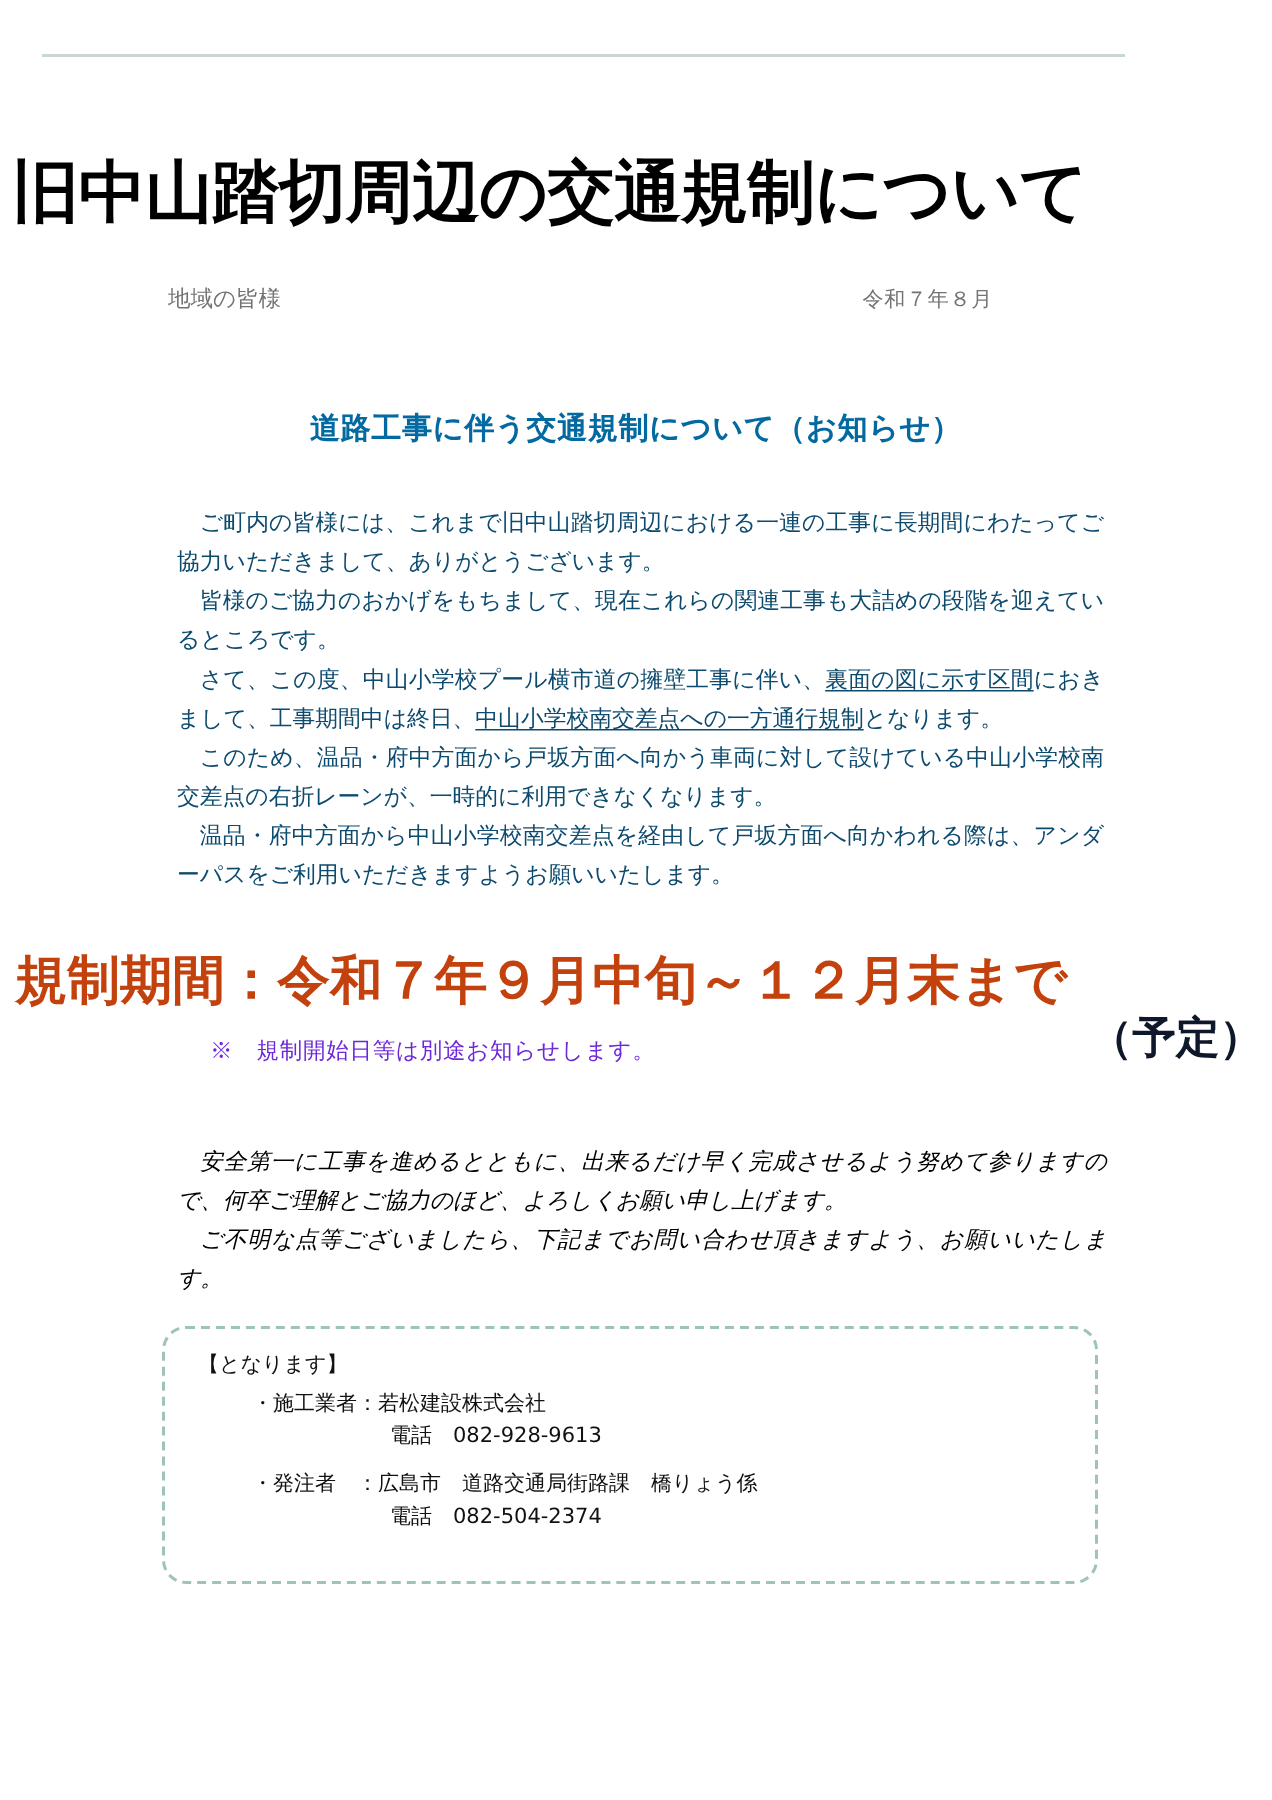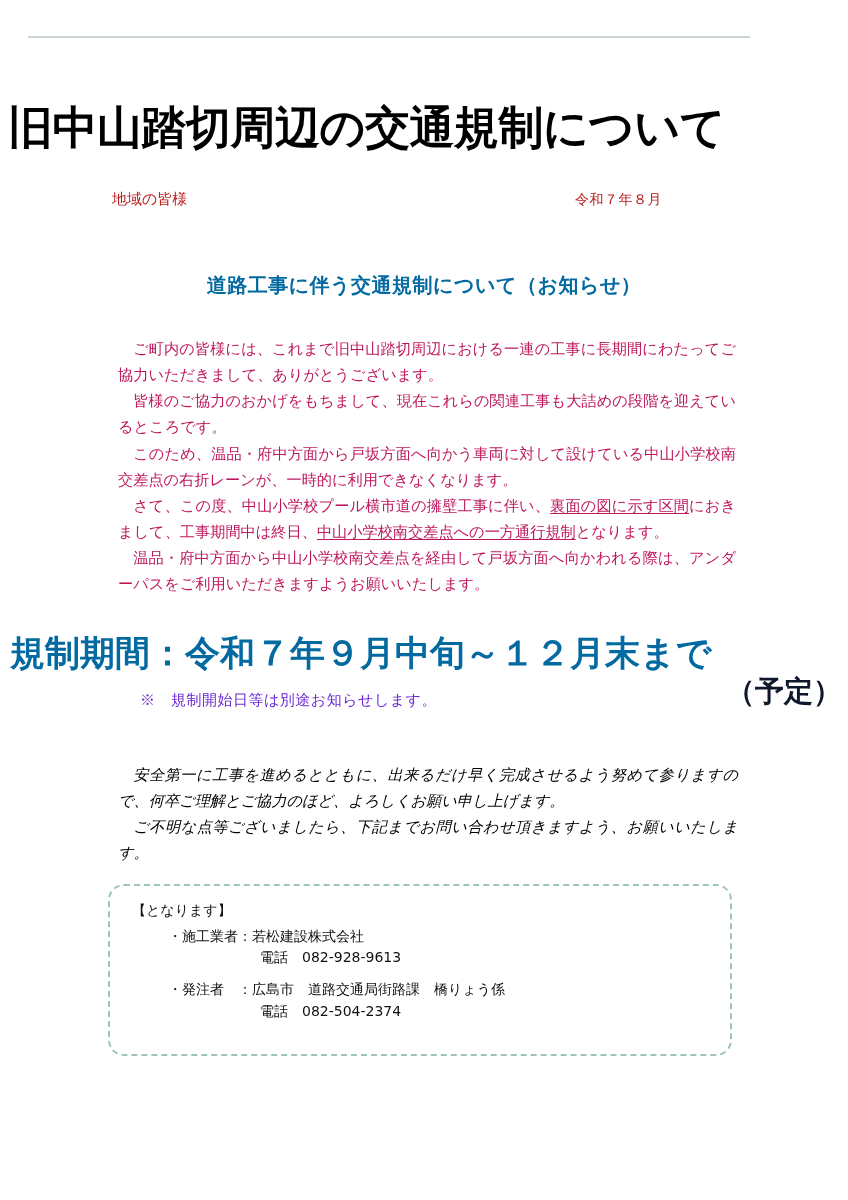--- a/index.html
+++ b/index.html
@@ -44,21 +44,21 @@
   }
   .meta-row {
     position: absolute;
     top: 190px;
     left: 112px;
     right: 110px;
     display: flex;
     justify-content: space-between;
     align-items: baseline;
     font-size: 15px;
-    color: #b91c1c;
+    color: #737373;
   }
   .meta-right {
     font-size: 14px;
     letter-spacing: 0.5px;
   }
   .subtitle {
     position: absolute;
     top: 272px;
     left: 0;
     width: 848px;
@@ -70,39 +70,39 @@
     color: #0369a1;
   }
   .body-block {
     position: absolute;
     top: 336px;
     left: 118px;
     width: 618px;
     font-size: 15.2px;
     line-height: 1.72;
     text-align: justify;
-    color: #be185d;
+    color: #0c4a6e;
   }
   .body-block p {
     margin: 0 0 0 0;
     text-indent: 1em;
   }
   .u {
     text-decoration: underline;
     text-underline-offset: 2px;
   }
   .period-banner {
     position: absolute;
     top: 630px;
     left: 10px;
     width: 832px;
     font-family: "DejaVu Sans", "Liberation Sans", sans-serif;
     font-weight: bold;
     font-size: 35px;
-    color: #0369a1;
+    color: #c2410c;
     letter-spacing: 0px;
     white-space: nowrap;
   }
   .period-sub {
     position: absolute;
     top: 672px;
     left: 10px;
     width: 832px;
     text-align: right;
     font-family: Liberation Sans, sans-serif;
@@ -177,22 +177,22 @@
   <div class="meta-row">
     <div>地域の皆様</div>
     <div class="meta-right">令和７年８月</div>
   </div>
 
   <div class="subtitle">道路工事に伴う交通規制について（お知らせ）</div>
 
   <div class="body-block">
     <p>ご町内の皆様には、これまで旧中山踏切周辺における一連の工事に長期間にわたってご協力いただきまして、ありがとうございます。</p>
     <p>皆様のご協力のおかげをもちまして、現在これらの関連工事も大詰めの段階を迎えているところです。</p>
+    <p><span>さて、この度、中山小学校プール横市道の擁壁工事に伴い、</span><span class="u">裏面の図に示す区間</span><span>におきまして、工事期間中は終日、</span><span class="u">中山小学校南交差点への一方通行規制</span><span>となります。</span></p>
     <p>このため、温品・府中方面から戸坂方面へ向かう車両に対して設けている中山小学校南交差点の右折レーンが、一時的に利用できなくなります。</p>
-    <p><span>さて、この度、中山小学校プール横市道の擁壁工事に伴い、</span><span class="u">裏面の図に示す区間</span><span>におきまして、工事期間中は終日、</span><span class="u">中山小学校南交差点への一方通行規制</span><span>となります。</span></p>
     <p>温品・府中方面から中山小学校南交差点を経由して戸坂方面へ向かわれる際は、アンダーパスをご利用いただきますようお願いいたします。</p>
   </div>
 
   <div class="period-banner">規制期間：令和７年９月中旬～１２月末まで</div>
   <div class="period-sub">（予定）</div>
   <div class="note-line">※　規制開始日等は別途お知らせします。</div>
 
   <div class="closing-block">
     <p>安全第一に工事を進めるとともに、出来るだけ早く完成させるよう努めて参りますので、何卒ご理解とご協力のほど、よろしくお願い申し上げます。</p>
     <p>ご不明な点等ございましたら、下記までお問い合わせ頂きますよう、お願いいたします。</p>

